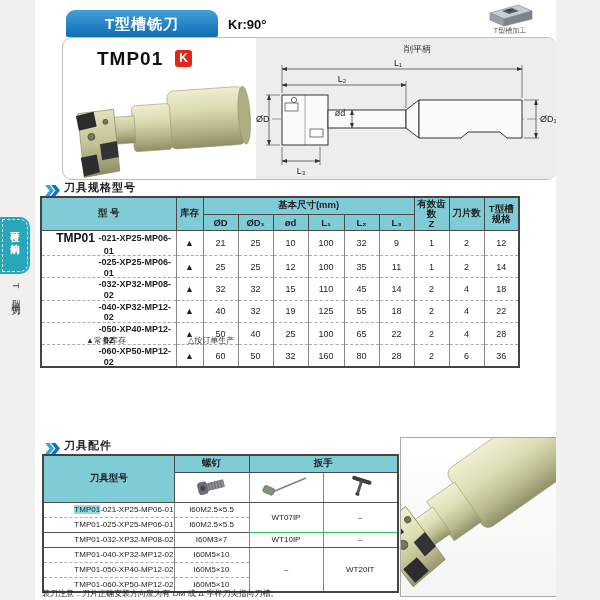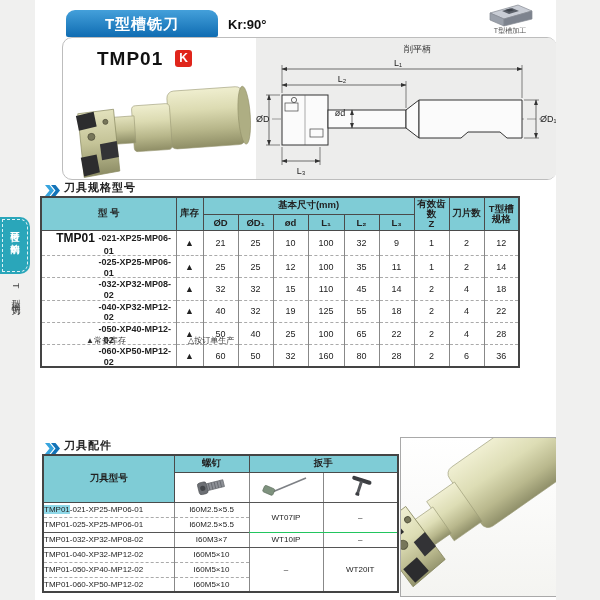--- a/index.html
+++ b/index.html
@@ -47,21 +47,21 @@
   .stock-tri { font-size:8px; }
 
   #footnote-stock { position:absolute; left:62px; top:335px; font-size:8px; color:#333;margin-left:24px; }
   #footnote-order { position:absolute; left:142px; top:335px; font-size:8px; color:#333;margin-left:46px; }
 
   
   #acc-table { position:absolute; left:42px; top:454px; border-collapse:collapse; table-layout:fixed; border:2px solid #444; }
   #acc-table th { background:#7fccd6; font-weight:bold; font-size:9.5px; color:#222; border:1px solid #4a4a4a; height:17px; }
   #acc-table td { border-left:1px solid #888; border-right:1px solid #888; border-bottom:1px dashed #aaa; font-size:8px; color:#222; text-align:center; height:15px; background:#fff; }
   #acc-table td.iconcell { height:30px; border-bottom:1px solid #555; }
-  #acc-table td.modelcell { text-align:left; padding-left:0; }
+  #acc-table td.modelcell { text-align:right; padding-left:0; }
   #acc-table tr.groupend td { border-bottom:1px solid #555; }
   #acc-table td.hl-prefix span.hl { background:#8fd8e8; }
   #acc-table td[rowspan] { border-bottom:1px solid #22c55e; }
 
   #photo-box { position:absolute; left:400px; top:437px; width:157px; height:160px;
     border:1px solid #a9a9a9; background:linear-gradient(#ffffff,#f4f4f1); overflow:hidden; }
 
   #footer-note { position:absolute; left:42px; top:588px; font-size:8px; color:#222; }
 
   
@@ -412,20 +412,21 @@
         <path d="M-16,36 L26,34 L28,100 L-14,104 Z" fill="url(#g3)" stroke="#8a8a63" stroke-width="0.8"></path>
         <polygon points="-14,38 8,36 10,54 -12,56" fill="#2c2c2e"></polygon>
         <polygon points="12,68 27,66 28,84 13,86" fill="#333336"></polygon>
         <polygon points="-12,84 6,82 8,100 -10,102" fill="#2c2c2e"></polygon>
         <circle cx="2" cy="64" r="4.5" fill="#77765a" stroke="#55543e" stroke-width="1"></circle>
         <circle cx="20" cy="46" r="3" fill="#77765a" stroke="#55543e" stroke-width="1"></circle>
       </g>
     </svg>
   </div>
 
+  <div id="footer-note">装刀注意：刀片正确安装方向应为有“DM”或“Δ”字样刀尖指向刀槽。</div>
 
   <div id="side-tab">
     <div id="side-tab-inner">
       <div id="side-tab-text">
         <span class="l1">可转位</span>
         <span class="l2">铣削</span>
       </div>
     </div>
   </div>
   <div id="side-category">T型槽铣刀</div>

